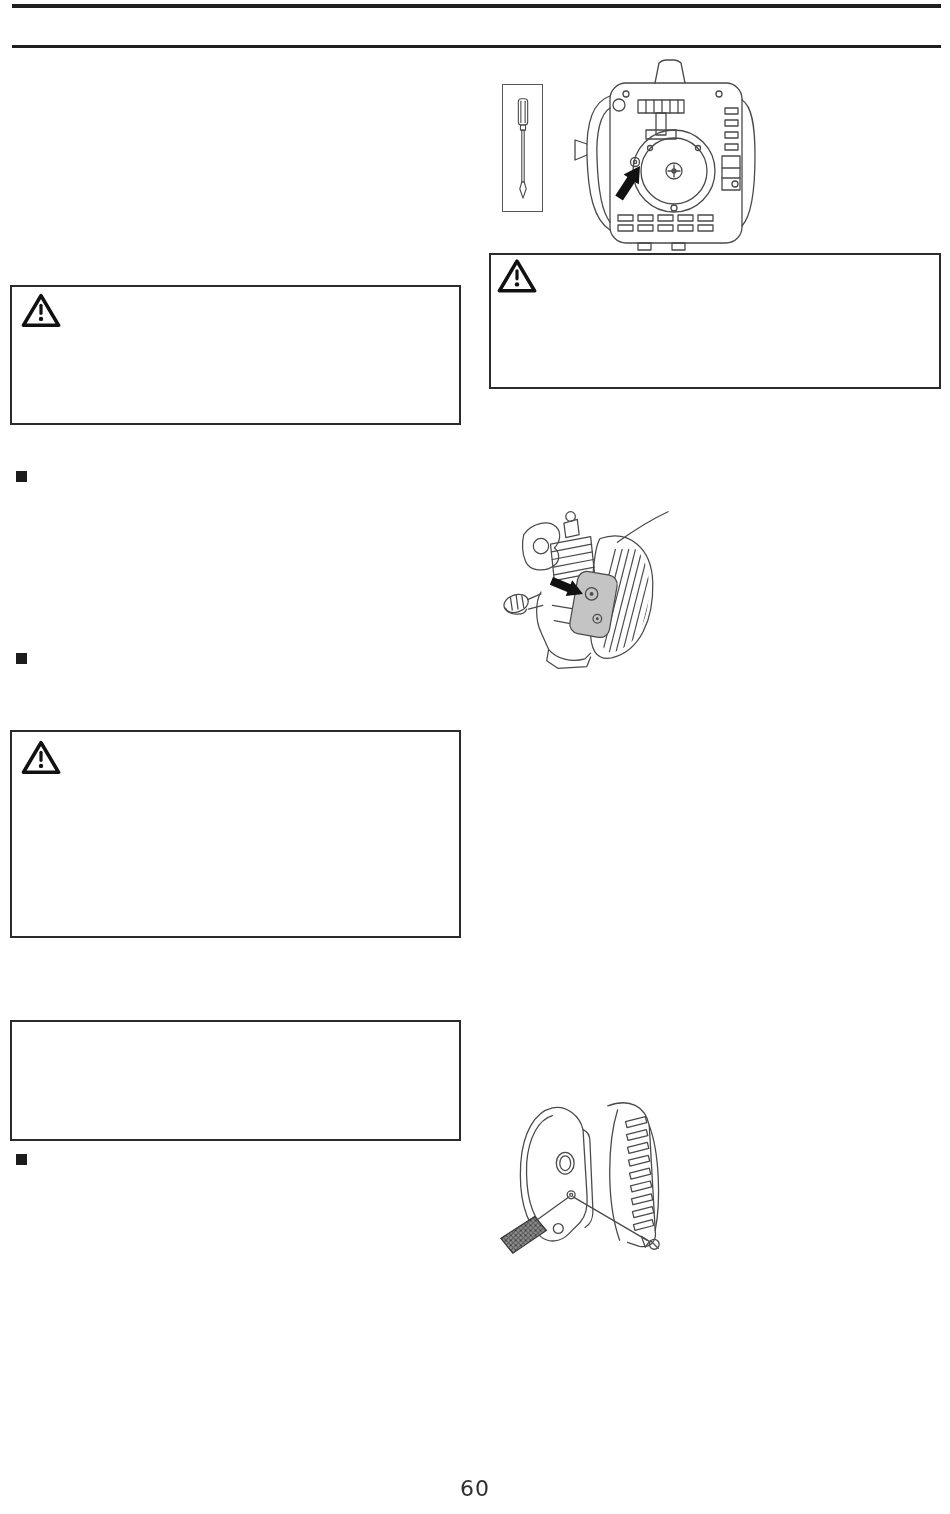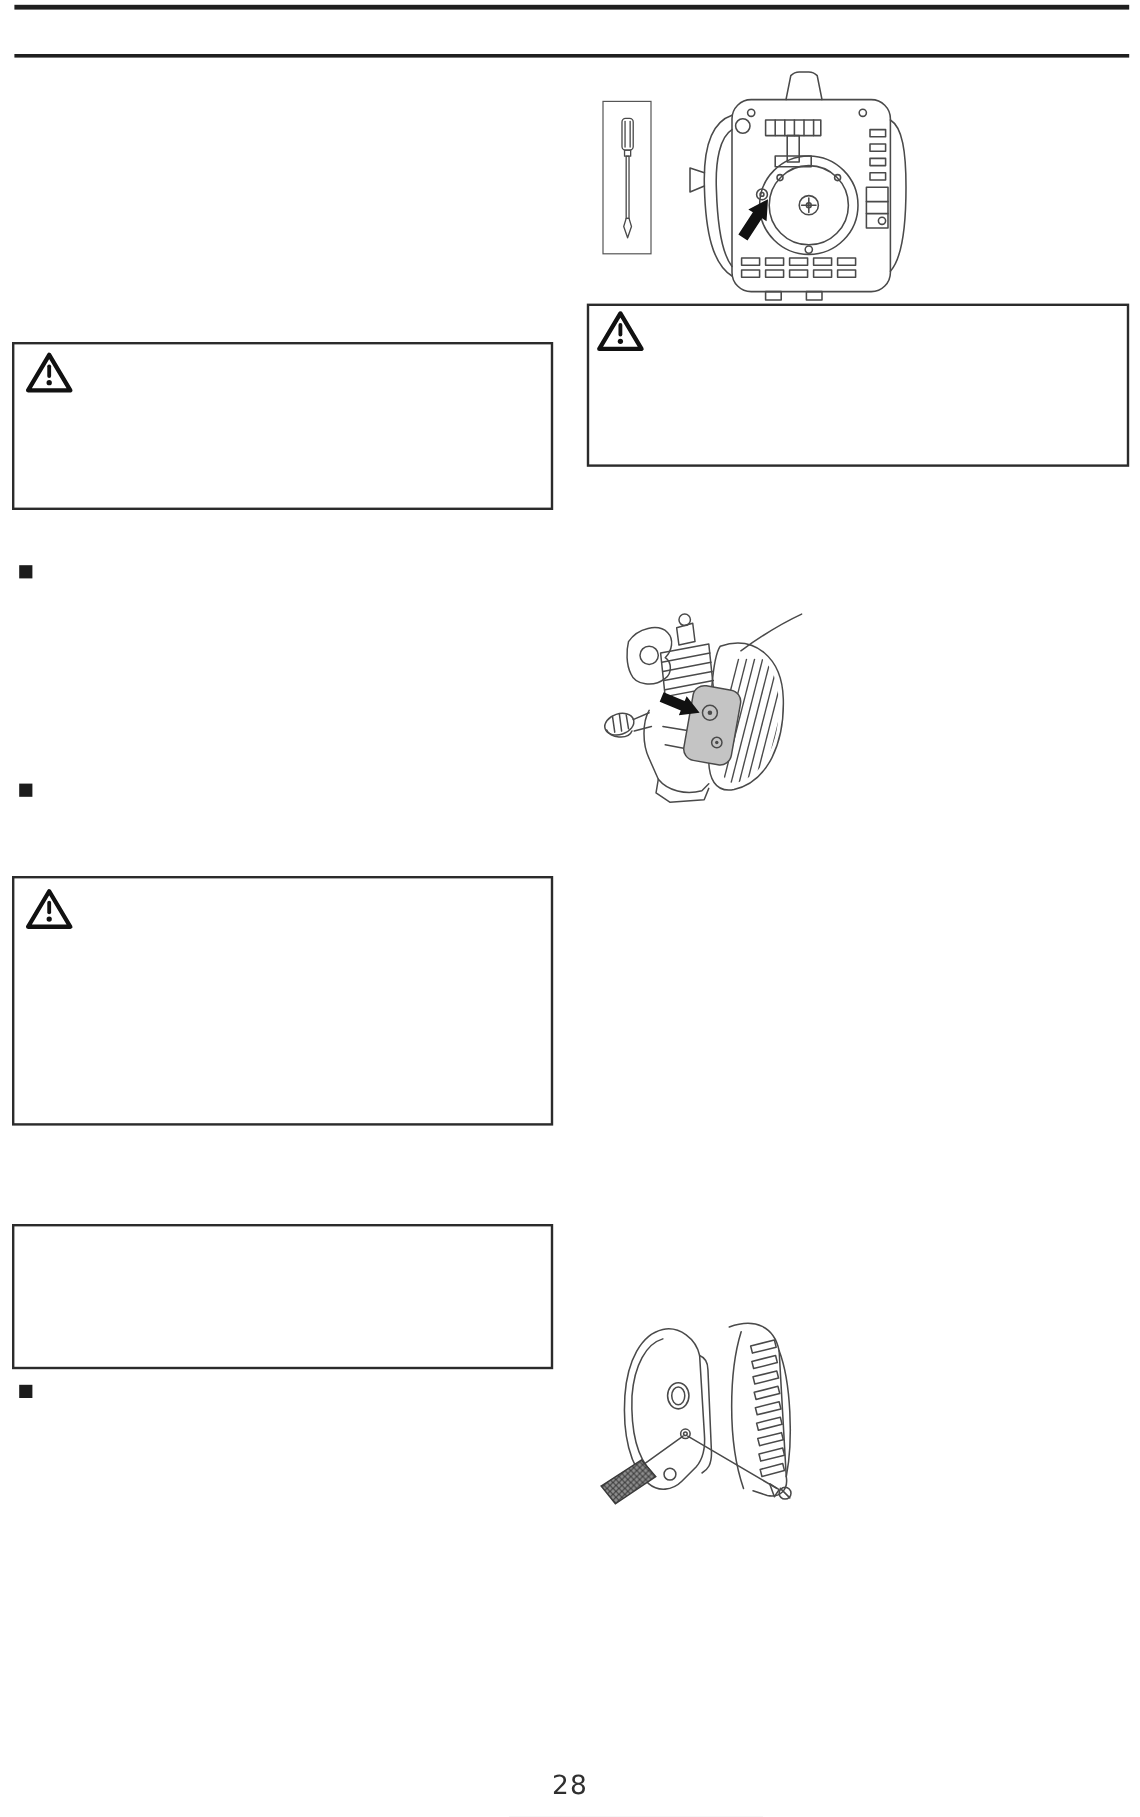--- a/index.html
+++ b/index.html
@@ -263,15 +263,15 @@
 
         <circle cx="165" cy="154" r="5"></circle>
         <line x1="161" y1="150" x2="169" y2="158"></line>
         <path d="M152,146 L160,151 L156,157 Z"></path>
       </g>
 
       <polygon points="10,148 44,126 56,140 22,163" fill="url(#mesh)" stroke="#3a3a3a" stroke-width="1.3"></polygon>
     </svg>
   </div>
 
-  <div class="page-number">28</div>
+  <div class="page-number">60</div>
 
 </div>
 
 </body></html>

